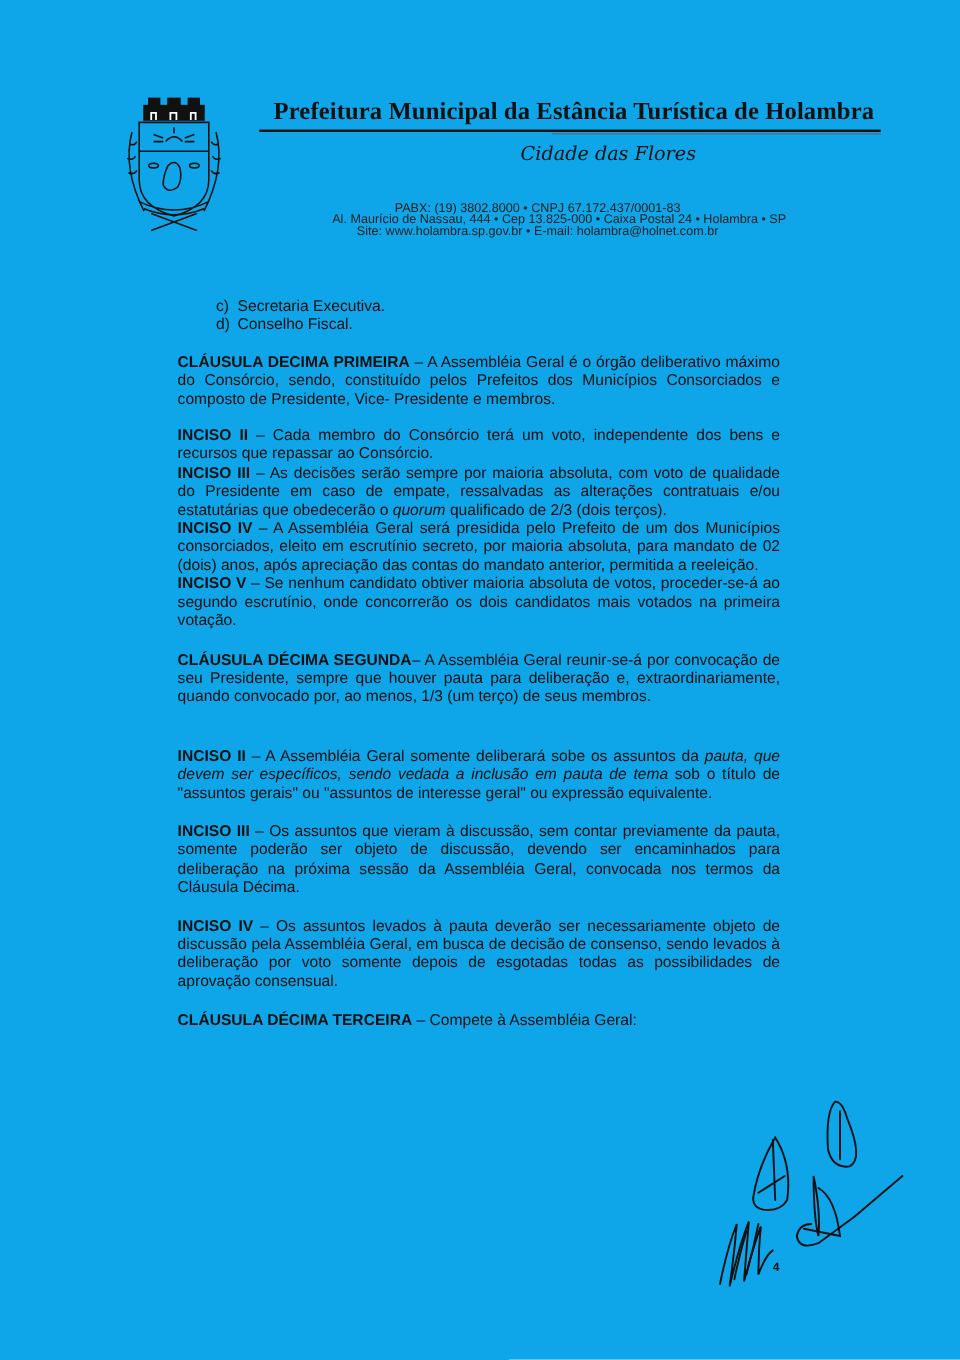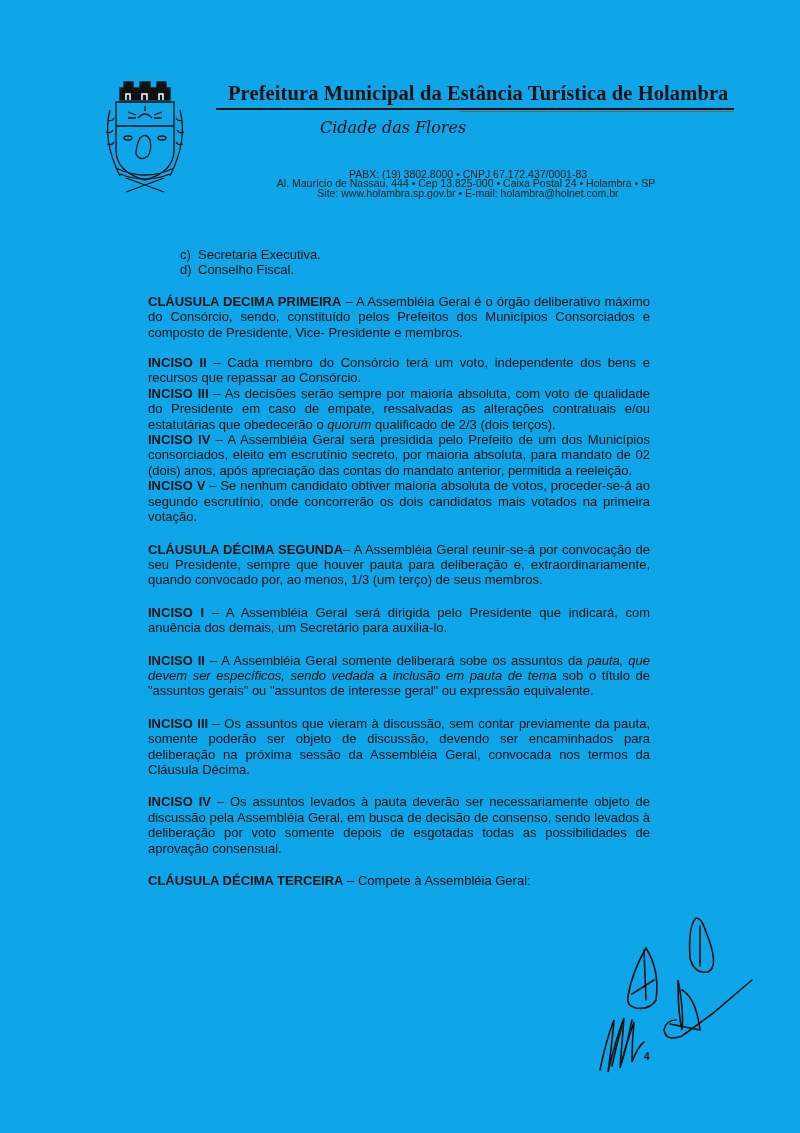--- a/index.html
+++ b/index.html
@@ -4,22 +4,22 @@
 <style>
   html, body { margin: 0; padding: 0; background: #ffffff; }
   body { width: 800px; height: 1133px; position: relative; overflow: hidden; color: #111; }
   .page { position: absolute; left: 0; top: 0; width: 800px; height: 1133px; background: #0ea5e9; }
 
   
   .crest { position: absolute; left: 98px; top: 80px; width: 94px; height: 118px; }
   .lh-title { position: absolute; left: 228px; top: 82px; width: 490px; font-family: "Liberation Serif", "DejaVu Serif", serif; font-weight: bold; font-size: 20.5px; letter-spacing: 0.1px; color: #111; white-space: nowrap; }
   .lh-rule { position: absolute; left: 216px; top: 108px; width: 518px; height: 2px; background: #111; }
   .lh-rule2 { position: absolute; left: 460px; top: 111px; width: 274px; height: 1px; background: #666; }
-  .lh-motto { position: absolute; left: 320px; top: 118px; width: 240px; text-align: left; font-family: "DejaVu Serif", "Liberation Serif", serif; font-style: italic; font-size: 16px; color: #111; }
-  .lh-line { position: absolute; width: 560px; left: 188px; text-align: center; font-family: "Liberation Sans", sans-serif; font-size: 10.5px; color: #222; white-space: nowrap; }
+  .lh-motto { position: absolute; left: 340px; top: 118px; width: 240px; text-align: right; font-family: "DejaVu Serif", "Liberation Serif", serif; font-style: italic; font-size: 16px; color: #111; }
+  .lh-line { position: absolute; width: 560px; left: 168px; text-align: center; font-family: "Liberation Sans", sans-serif; font-size: 10.5px; color: #222; white-space: nowrap; }
   .lh-line.l1 { top: 149px; left: 186px; margin-top: 28px; }
   .lh-line.l2 { top: 168px; }
   .lh-line.l3 { top: 187px; }
 
   
   .body { position: absolute; left: 148px; top: 247px; width: 502px; font-family: "Liberation Sans", sans-serif; font-size: 13px; line-height: 15.4px; color: #111; }
   .body p { margin: 0; text-align: justify; }
   .list { margin: 0 0 0 32px; padding: 0; }
   .list .li { display: flex; }
   .list .mk { width: 18px; }
@@ -105,23 +105,20 @@
     </p>
 
     <div class="gap" style="height:17px"></div>
 
     <p>
       <b class="kw">CLÁUSULA DÉCIMA SEGUNDA</b><span>– A Assembléia Geral reunir-se-á por convocação de seu Presidente, sempre que houver pauta para deliberação e, extraordinariamente, quando convocado por, ao menos, 1/3 (um terço) de seus membros.</span>
     </p>
 
     <div class="gap" style="height:17px"></div>
 
-    <p>
-      <b class="kw">INCISO I</b><span> – A Assembléia Geral será dirigida pelo Presidente que indicará, com anuência dos demais, um Secretário para auxilia-lo.</span>
-    </p>
 
     <div class="gap" style="height:17px"></div>
 
     <p>
       <b class="kw">INCISO II</b><span> – A Assembléia Geral somente deliberará sobe os assuntos da </span><span class="ital">pauta, que devem ser específicos, sendo vedada a inclusão em pauta de tema</span><span> sob o título de "assuntos gerais" ou "assuntos de interesse geral" ou expressão equivalente.</span>
     </p>
 
     <div class="gap" style="height:17px"></div>
 
     <p>

